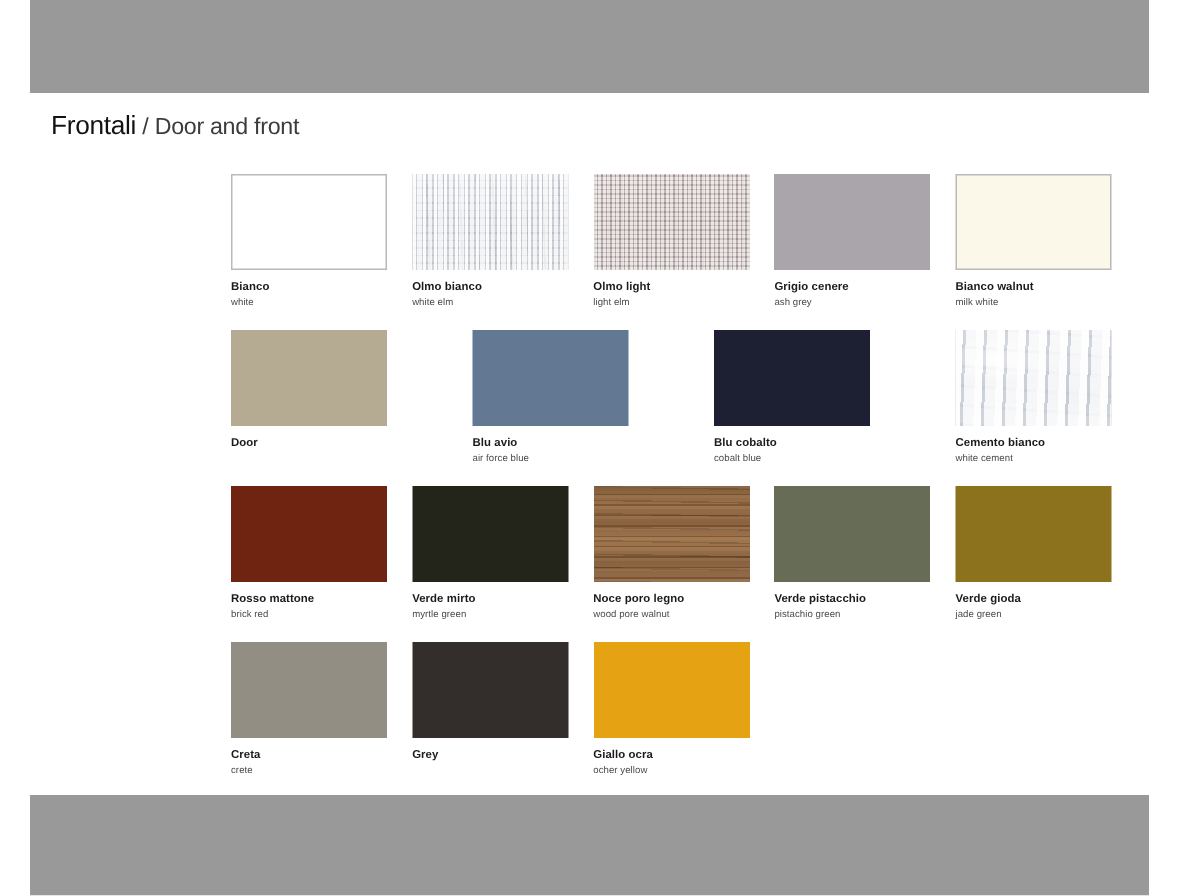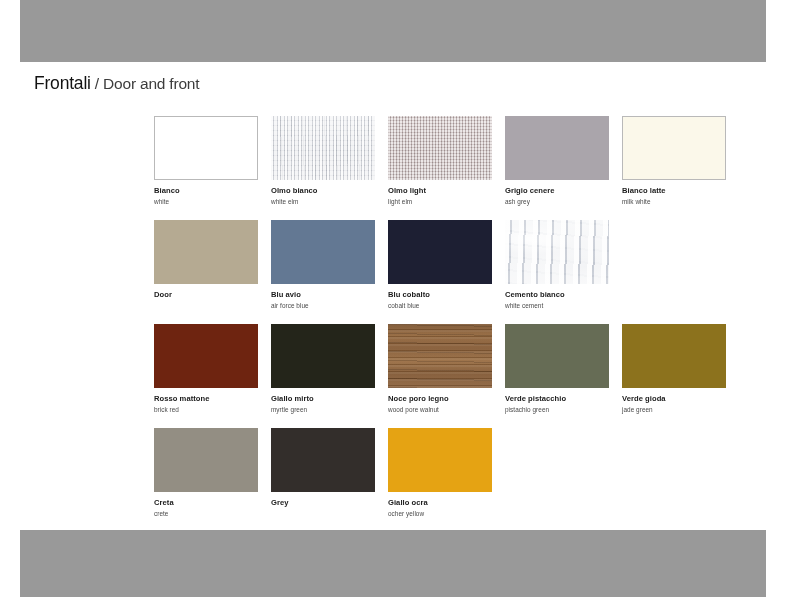--- a/index.html
+++ b/index.html
@@ -56,20 +56,21 @@
   
   #swatch-grid {
     position: absolute;
     left: 154px;
     top: 116px;
     width: 600px;
   }
   .swatch-row {
     display: flex;
     height: 104px;
+    justify-content: space-between;
   }
   .swatch-cell {
     width: 104px;
     margin-right: 13px;
     position: relative;
   }
   .swatch-cell.empty { visibility: hidden; }
 
   .swatch-chip {
     width: 104px;
@@ -199,21 +200,21 @@
         <div class="swatch-label">Olmo light</div>
         <div class="swatch-sublabel">light elm</div>
       </div>
       <div class="swatch-cell">
         <div class="swatch-chip" style="background-color: rgb(170, 165, 171);"></div>
         <div class="swatch-label">Grigio cenere</div>
         <div class="swatch-sublabel">ash grey</div>
       </div>
       <div class="swatch-cell">
         <div class="swatch-chip bordered" style="background-color: rgb(251, 248, 234);"></div>
-        <div class="swatch-label">Bianco latte</div>
+        <div class="swatch-label">Bianco walnut</div>
         <div class="swatch-sublabel">milk white</div>
       </div>
     </div>
     <div class="swatch-row">
       <div class="swatch-cell">
         <div class="swatch-chip" style="background-color: rgb(181, 170, 146);"></div>
         <div class="swatch-label">Door</div>
       </div>
       <div class="swatch-cell">
         <div class="swatch-chip" style="background-color: rgb(99, 120, 147);"></div>
@@ -234,21 +235,21 @@
       </div>
     </div>
     <div class="swatch-row">
       <div class="swatch-cell">
         <div class="swatch-chip" style="background-color: rgb(110, 36, 16);"></div>
         <div class="swatch-label">Rosso mattone</div>
         <div class="swatch-sublabel">brick red</div>
       </div>
       <div class="swatch-cell">
         <div class="swatch-chip" style="background-color: rgb(36, 37, 26);"></div>
-        <div class="swatch-label">Giallo mirto</div>
+        <div class="swatch-label">Verde mirto</div>
         <div class="swatch-sublabel">myrtle green</div>
       </div>
       <div class="swatch-cell">
         <div class="swatch-chip" style="background-color: rgb(138, 96, 57);">
           <div class="tex tex-walnut"></div>
         </div>
         <div class="swatch-label">Noce poro legno</div>
         <div class="swatch-sublabel">wood pore walnut</div>
       </div>
       <div class="swatch-cell">

